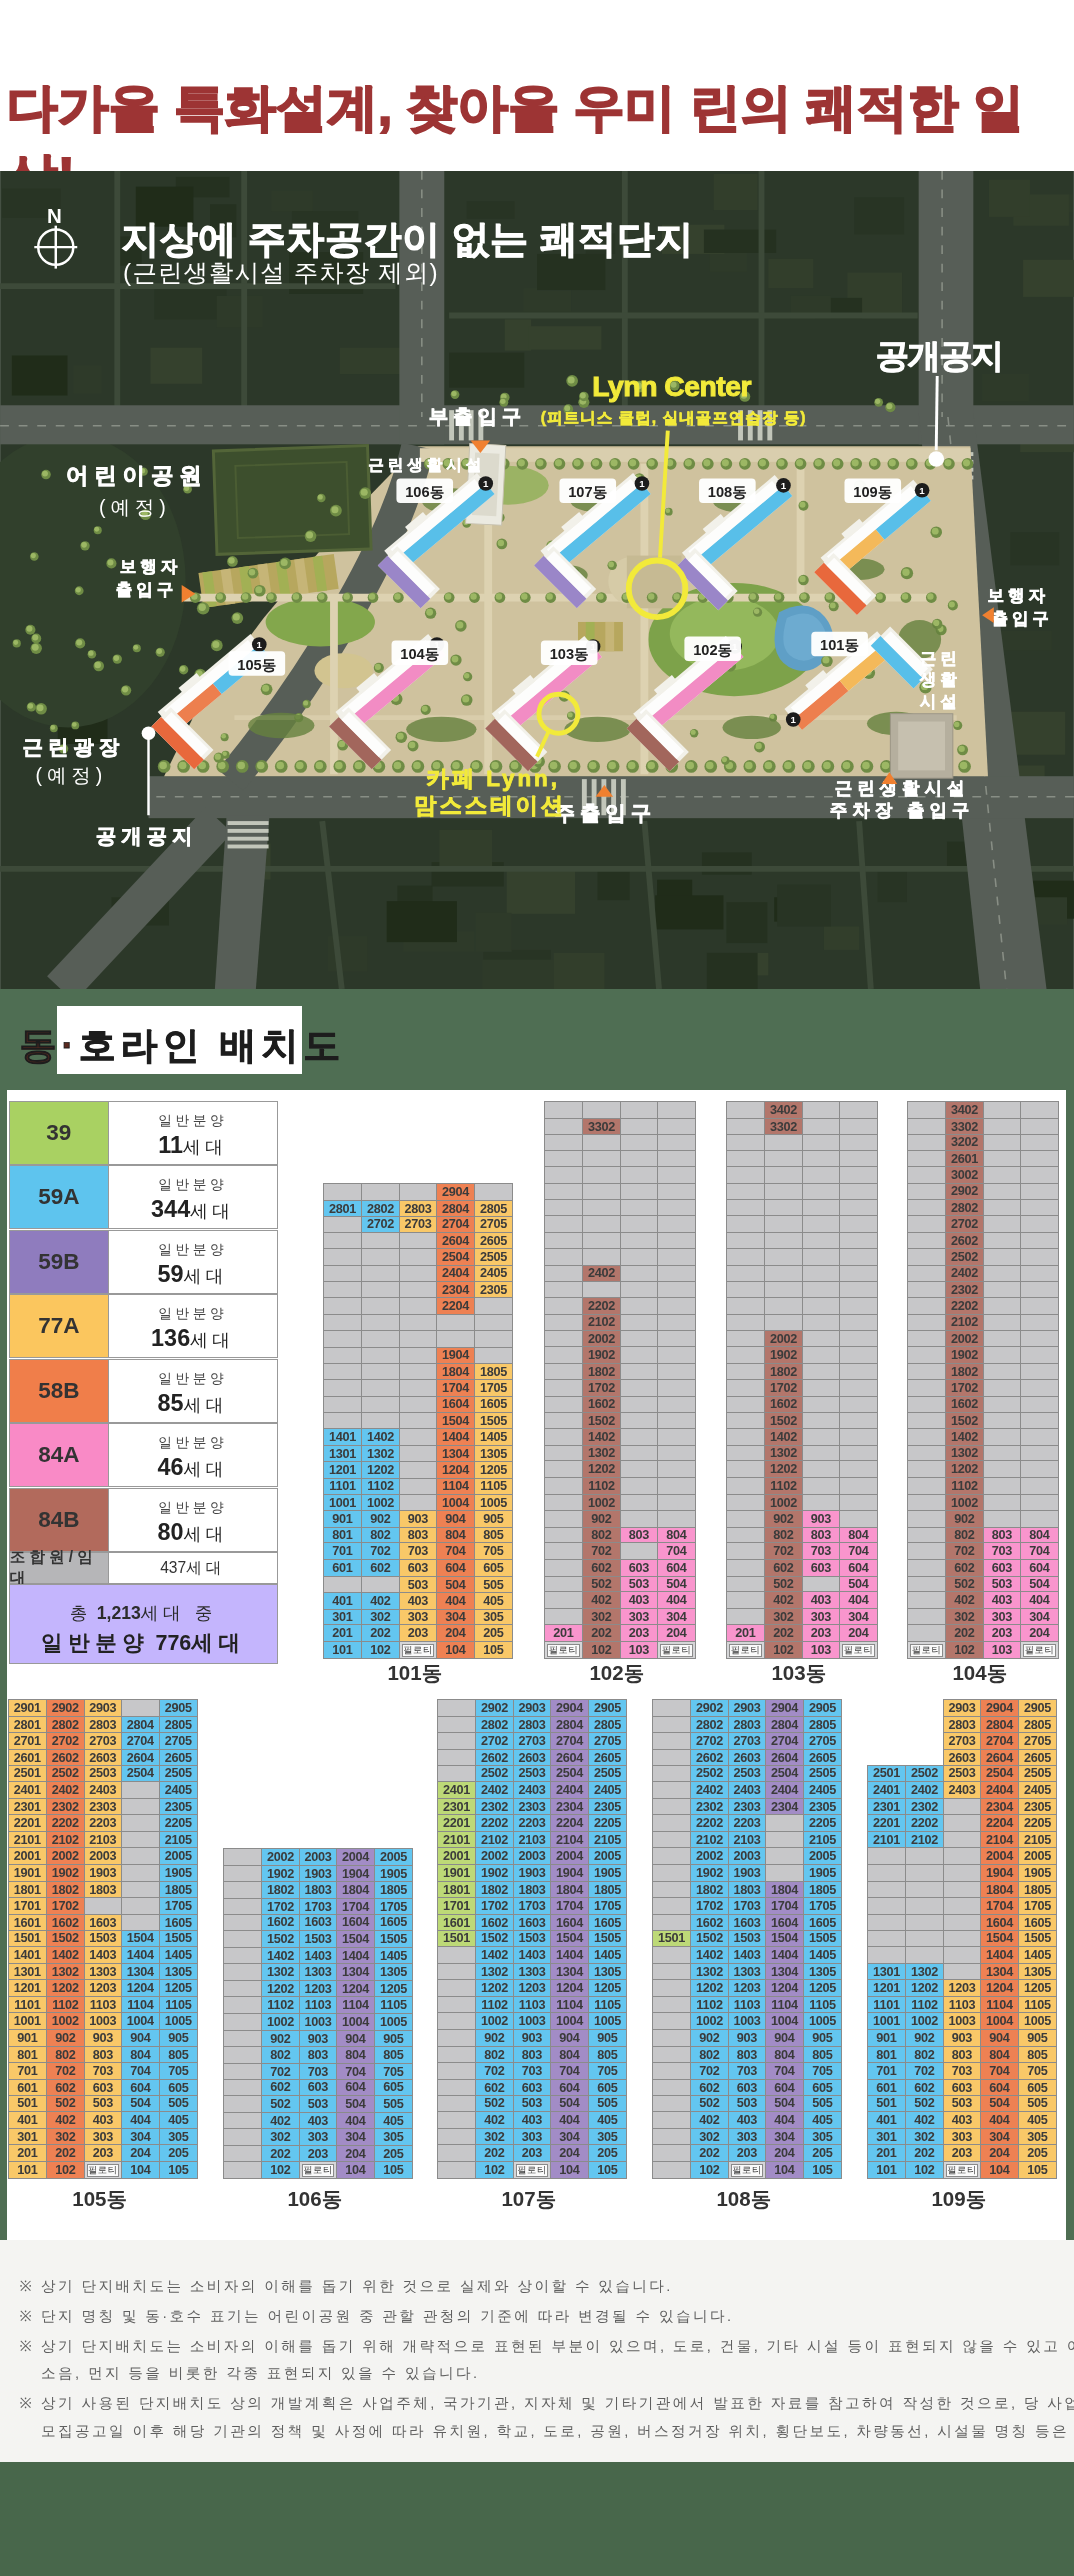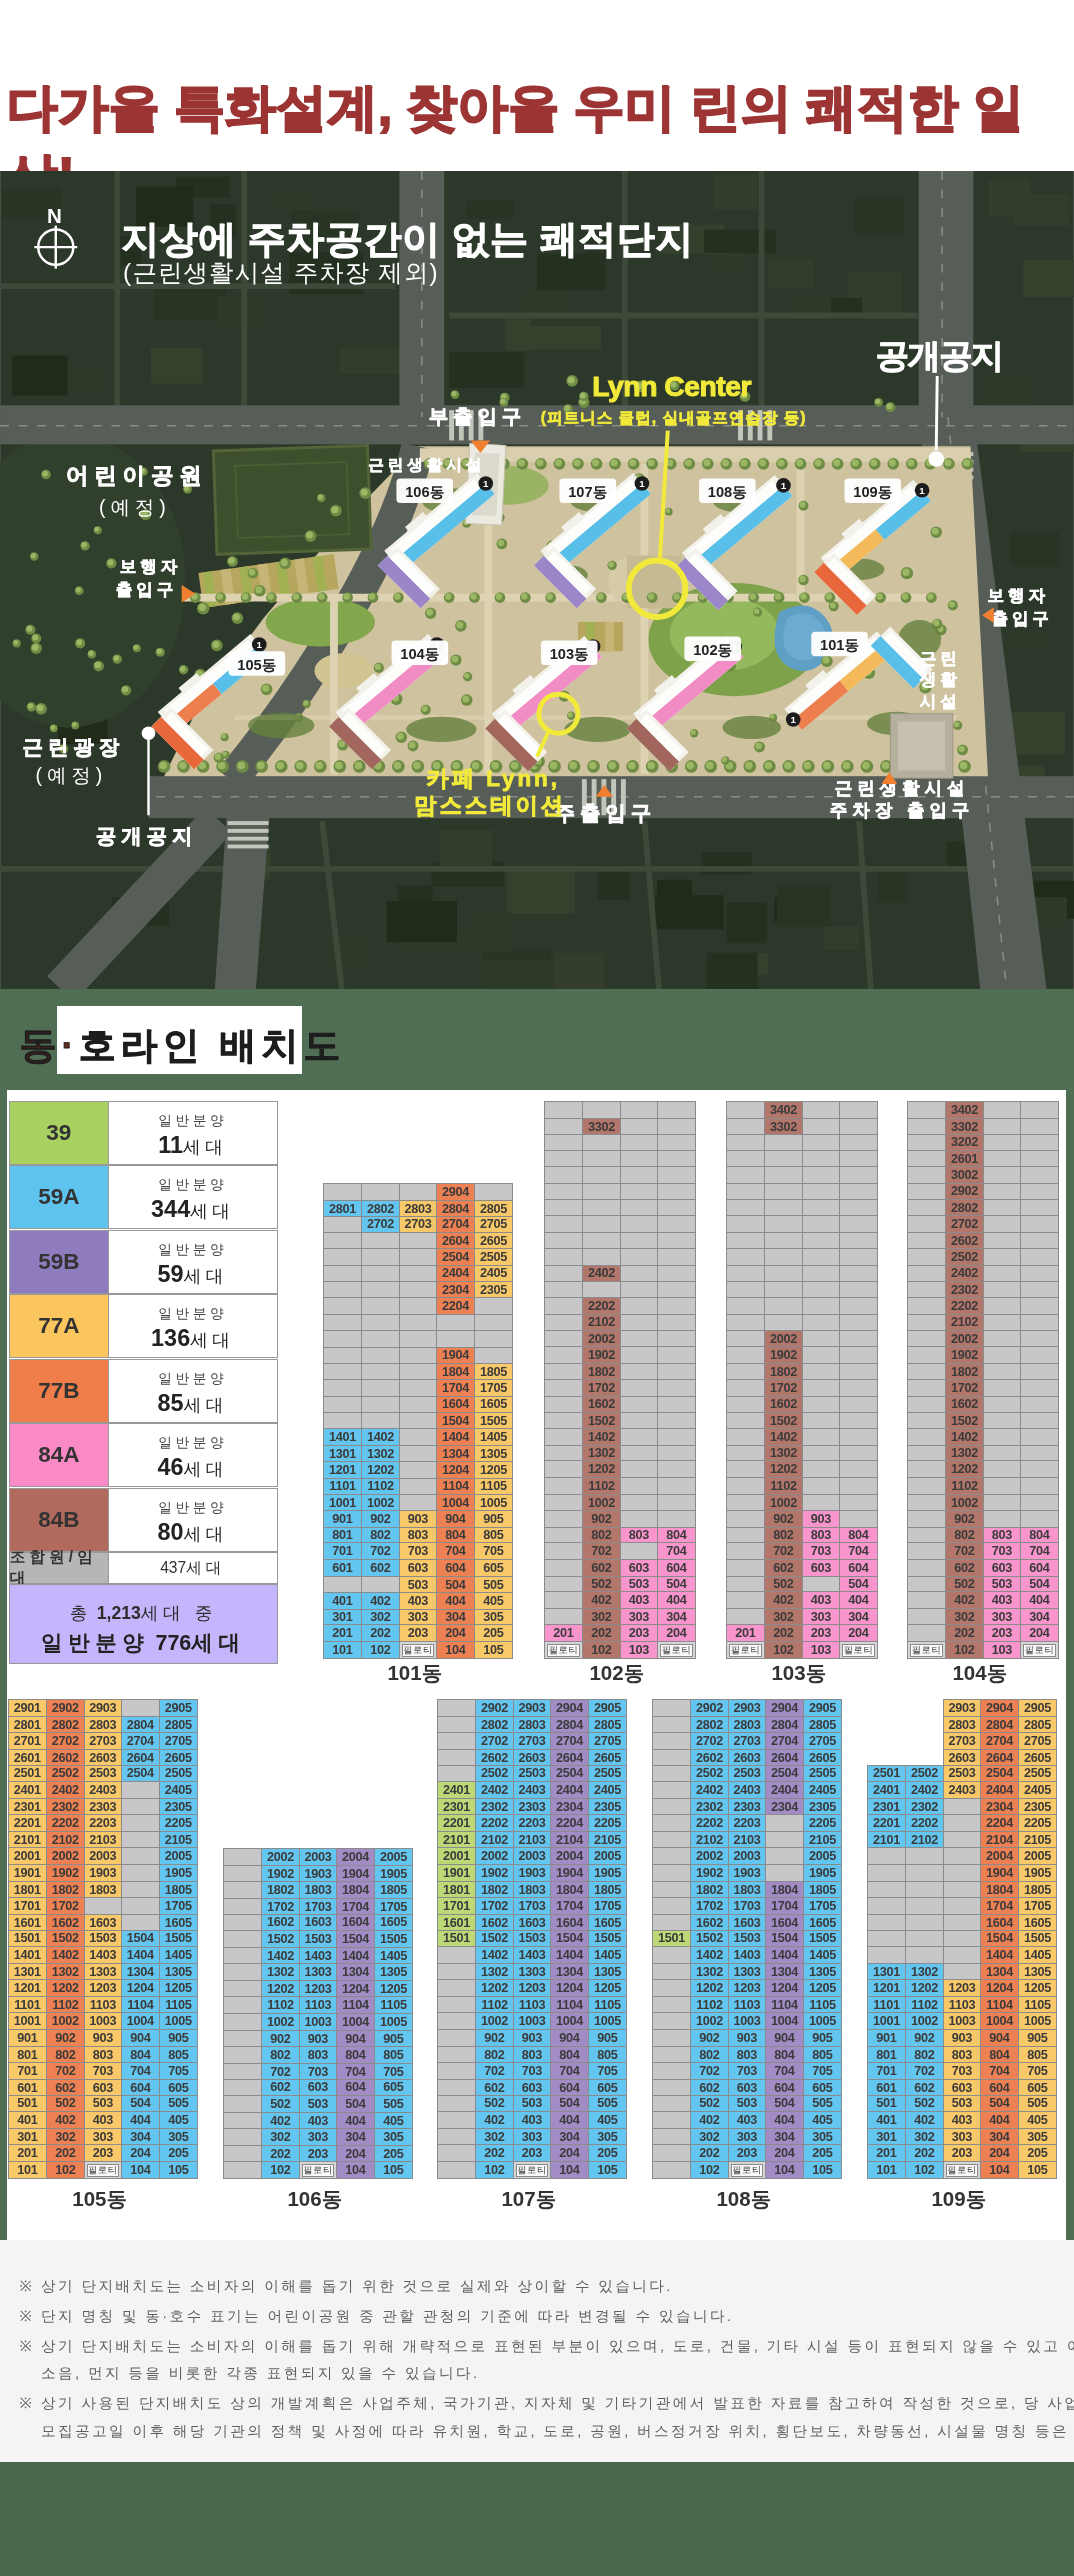--- a/index.html
+++ b/index.html
@@ -953,21 +953,21 @@
         <span class="lt">77A</span>
       </div>
 <div class="ld">
         <div class="l1 ko">일반분양</div>
         <div class="l2"><b>136</b><span class="ko">세대</span></div>
       </div>
 </div>
 
 <div class="lr" style="top:258px;height:64px">
 <div class="lc" style="background:#f07e4a">
-        <span class="lt">77B</span>
+        <span class="lt">58B</span>
       </div>
 <div class="ld">
         <div class="l1 ko">일반분양</div>
         <div class="l2"><b>85</b><span class="ko">세대</span></div>
       </div>
 </div>
 
 <div class="lr" style="top:322px;height:64px">
 <div class="lc" style="background:#f98ac6">
         <span class="lt">84A</span>

